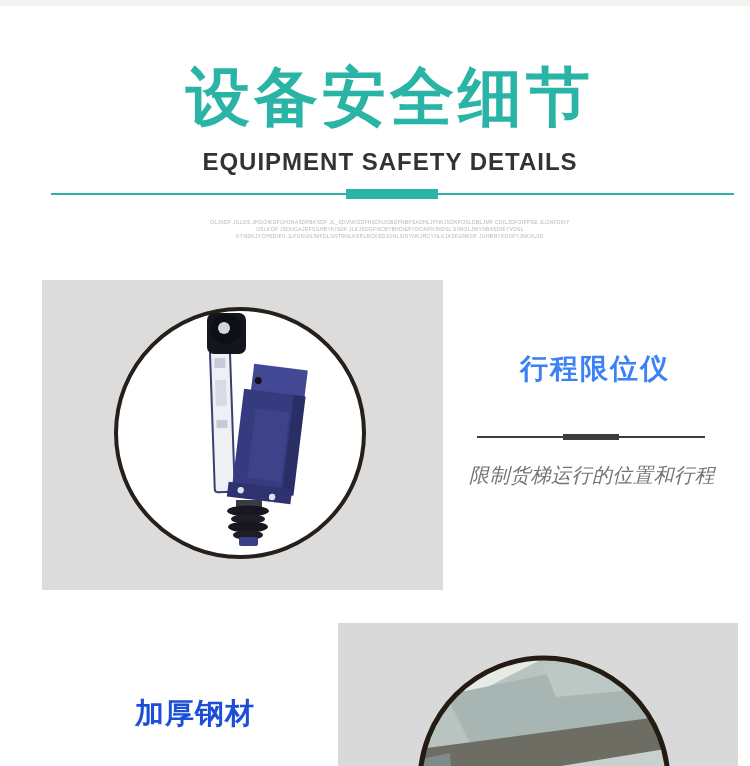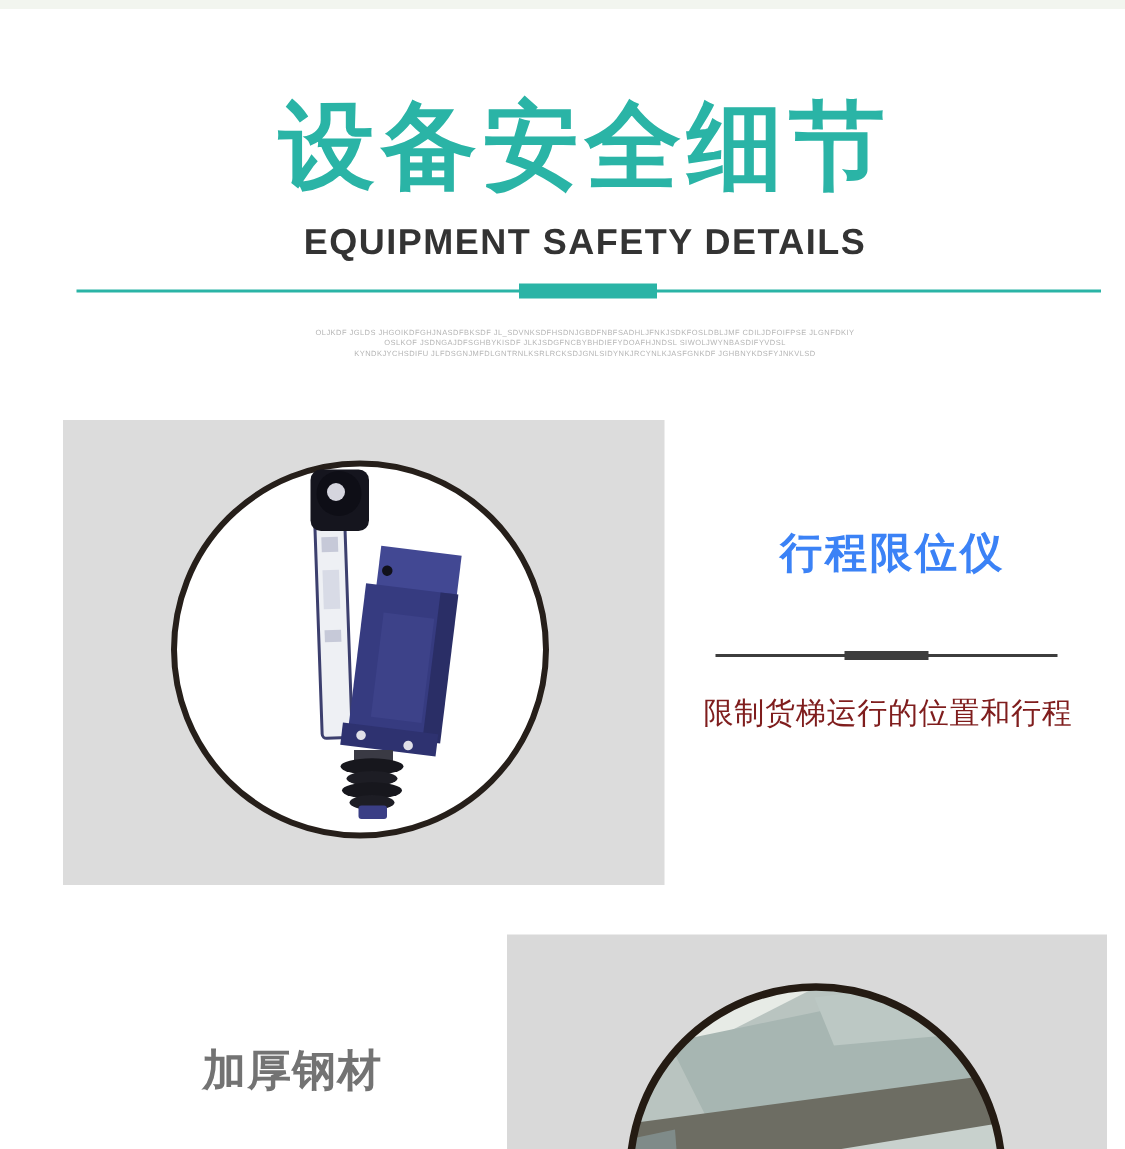--- a/index.html
+++ b/index.html
@@ -35,27 +35,27 @@
   .panel-left svg{display:block;width:401px;height:310px;}
   .sec1-heading{
     position:absolute;left:450px;top:350px;width:290px;text-align:center;
     font-size:28px;font-weight:bold;color:#3b82f6;letter-spacing:2px;
   }
   .sec1-divider{position:absolute;left:477px;top:434px;width:228px;height:6px;}
   .sec1-divider .line{position:absolute;left:0;top:2px;width:100%;height:2px;background:#3d3d3d;}
   .sec1-divider .block{position:absolute;left:86px;top:0;width:56px;height:6px;background:#3d3d3d;}
   .sec1-desc{
     position:absolute;left:452px;top:462px;width:280px;text-align:center;
-    font-size:20px;font-weight:500;color:#7f1d1d;letter-spacing:0.5px;
+    font-size:20px;font-weight:500;color:#737373;letter-spacing:0.5px;font-style:italic;
   }
 
   
   .sec2-heading{
     position:absolute;left:110px;top:694px;width:170px;text-align:center;
-    font-size:29px;font-weight:bold;color:#737373;letter-spacing:1px;
+    font-size:29px;font-weight:bold;color:#1d4ed8;letter-spacing:1px;
   }
   .panel-right{
     position:absolute;left:338px;top:623px;width:400px;height:143px;background:#d9d9d9;overflow:hidden;
   }
   .panel-right svg{display:block;width:400px;height:143px;}
 </style>
 </head>
 <body>
 
 <div class="top-bar"></div>

